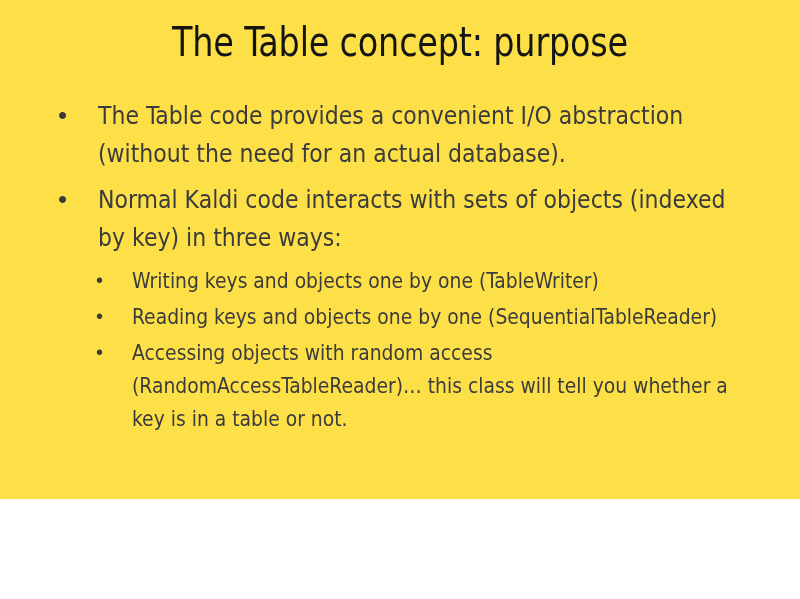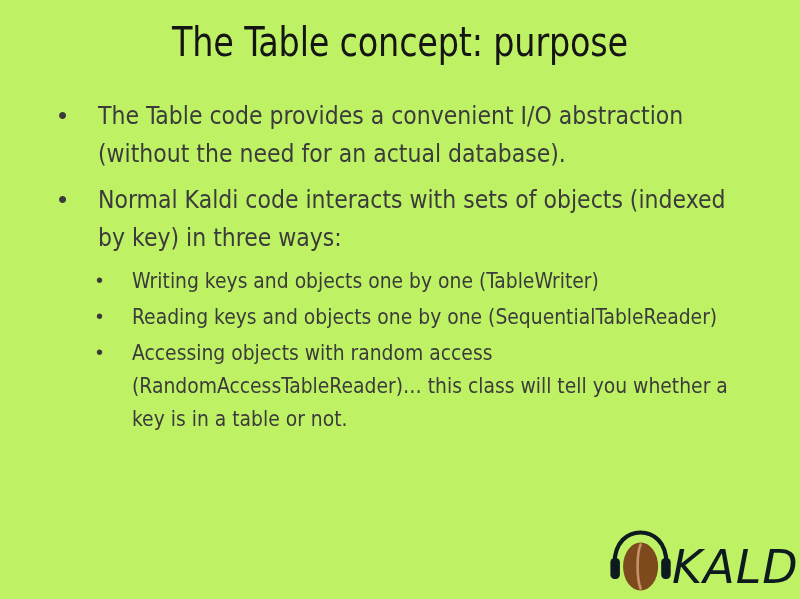--- a/index.html
+++ b/index.html
@@ -3,22 +3,22 @@
 <meta charset="utf-8">
 <style>
   html, body {
     margin: 0;
     padding: 0;
     background: #ffffff;
   }
   #slide {
     position: relative;
     width: 800px;
-    height: 599px;
-    background: #bef264;
+    height: 499px;
+    background: #fde047;
     overflow: hidden;
     font-family: "Liberation Sans", sans-serif;
   }
 
   
   .slide-title {
     position: absolute;
     left: 0;
     top: 18px;
     width: 800px;

